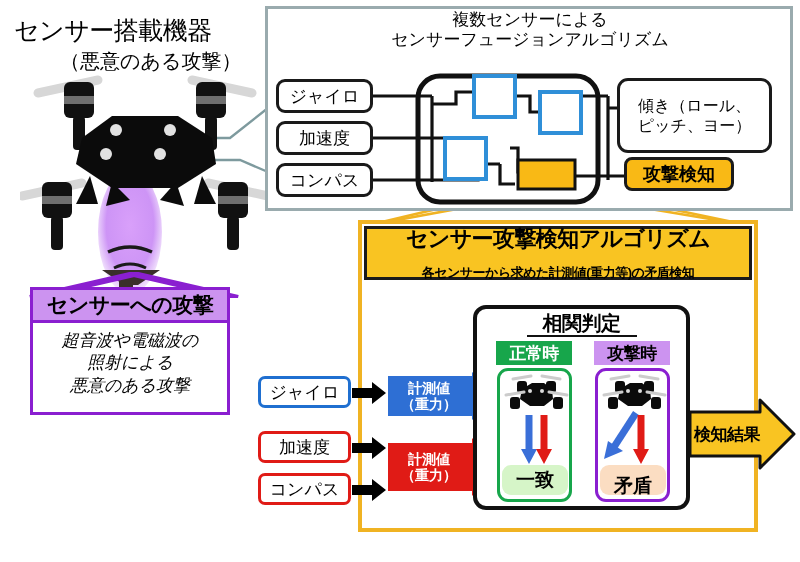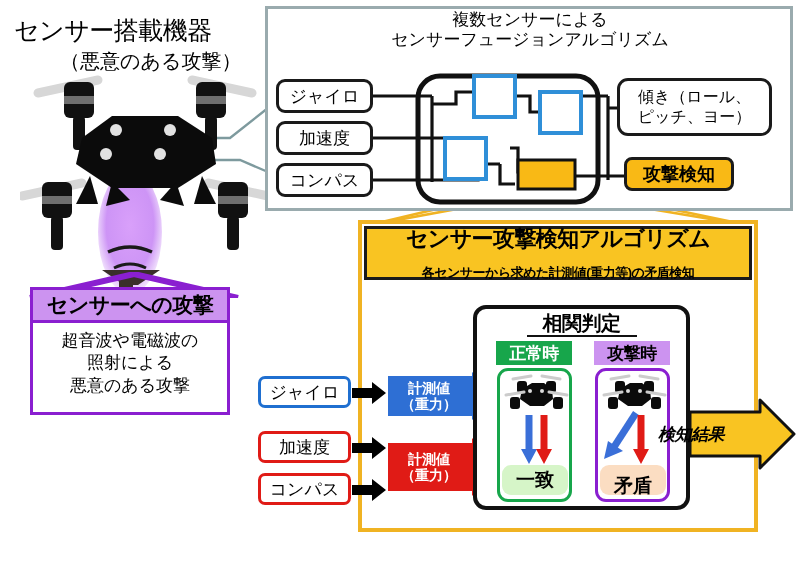--- a/index.html
+++ b/index.html
@@ -164,21 +164,21 @@
   <svg class="abs" style="left:20px;top:280px;" width="250" height="40">
     <rect x="99" y="0" width="14" height="30" fill="#3a2f2b"></rect>
   </svg>
 
   <svg class="abs" style="left:22px;top:272px;" width="230" height="26">
     <polyline points="8,26 112,2 216,26" fill="none" stroke="#8A1FD0" stroke-width="6"></polyline>
   </svg>
 
   <div class="abs attack-head ctr" style="left:30px;top:287px;width:200px;height:36px;">センサーへの攻撃</div>
 
-  <div class="abs attack-body" style="left:30px;top:323px;width:200px;height:92px;padding:7px 4px 0 4px;">
+  <div class="abs attack-body" style="left:30px;top:323px;width:200px;height:92px;padding:7px 4px 0 4px;font-style:italic;">
     <div>超音波や電磁波の</div>
     <div>照射による</div>
     <div>悪意のある攻撃</div>
   </div>
 
   <div class="abs fusion-panel" style="left:265px;top:6px;width:528px;height:205px;"></div>
 
   <div class="abs fusion-title" style="left:280px;top:10px;width:500px;">
     <div>複数センサーによる</div>
     <div>センサーフュージョンアルゴリズム</div>
@@ -206,21 +206,21 @@
       <line x1="238" y1="24" x2="238" y2="108"></line>
       <line x1="238" y1="36" x2="290" y2="36"></line>
       <line x1="238" y1="104" x2="290" y2="104"></line>
     </g>
     <rect x="104" y="4" width="41" height="41" fill="#fff" stroke="#2F8FD8" stroke-width="4"></rect>
     <rect x="170" y="20" width="41" height="41" fill="#fff" stroke="#2F8FD8" stroke-width="4"></rect>
     <rect x="75" y="66" width="41" height="41" fill="#fff" stroke="#2F8FD8" stroke-width="4"></rect>
     <rect x="148" y="88" width="57" height="29" fill="#F9B915" stroke="#111" stroke-width="3"></rect>
   </svg>
 
-  <div class="abs pill-out ctr" style="left:617px;top:78px;width:155px;height:58px;flex-direction:column;">
+  <div class="abs pill-out ctr" style="left:617px;top:78px;width:155px;height:75px;flex-direction:column;">
     <div>傾き（ロール、</div>
     <div>ピッチ、ヨー）</div>
   </div>
   <div class="abs pill-amber ctr" style="left:624px;top:157px;width:110px;height:34px;">攻撃検知</div>
 
   <div class="abs det-panel" style="left:358px;top:220px;width:400px;height:312px;"></div>
 
   <div class="abs det-head" style="left:364px;top:226px;width:388px;height:54px;">
     <div class="det-head-1">センサー攻撃検知アルゴリズム</div>
     <div class="det-head-2">各センサーから求めた計測値(重力等)の矛盾検知</div>
@@ -327,17 +327,17 @@
       <path d="M35 78 L51 78 L43 93 Z" fill="#E01B16"></path>
     </g>
   </svg>
   <div class="abs ctr" style="left:600px;top:465px;width:66px;height:30px;border-radius:9px;background:#FBDDC2;">
     <span class="res-ng">矛盾</span>
   </div>
 
   <svg class="abs" style="left:688px;top:398px;" width="108" height="72">
     <path d="M2 14 L72 14 L72 2 L106 36 L72 70 L72 58 L2 58 Z" fill="#F9C422" stroke="#111" stroke-width="3" stroke-linejoin="round"></path>
   </svg>
-  <div class="abs" style="left:652px;top:398px;width:108px;height:72px;font-style:italic;">
+  <div class="abs" style="left:688px;top:398px;width:108px;height:72px;">
     <div class="out-label">検知結果</div>
   </div>
 
 </div>
 
 </body></html>

